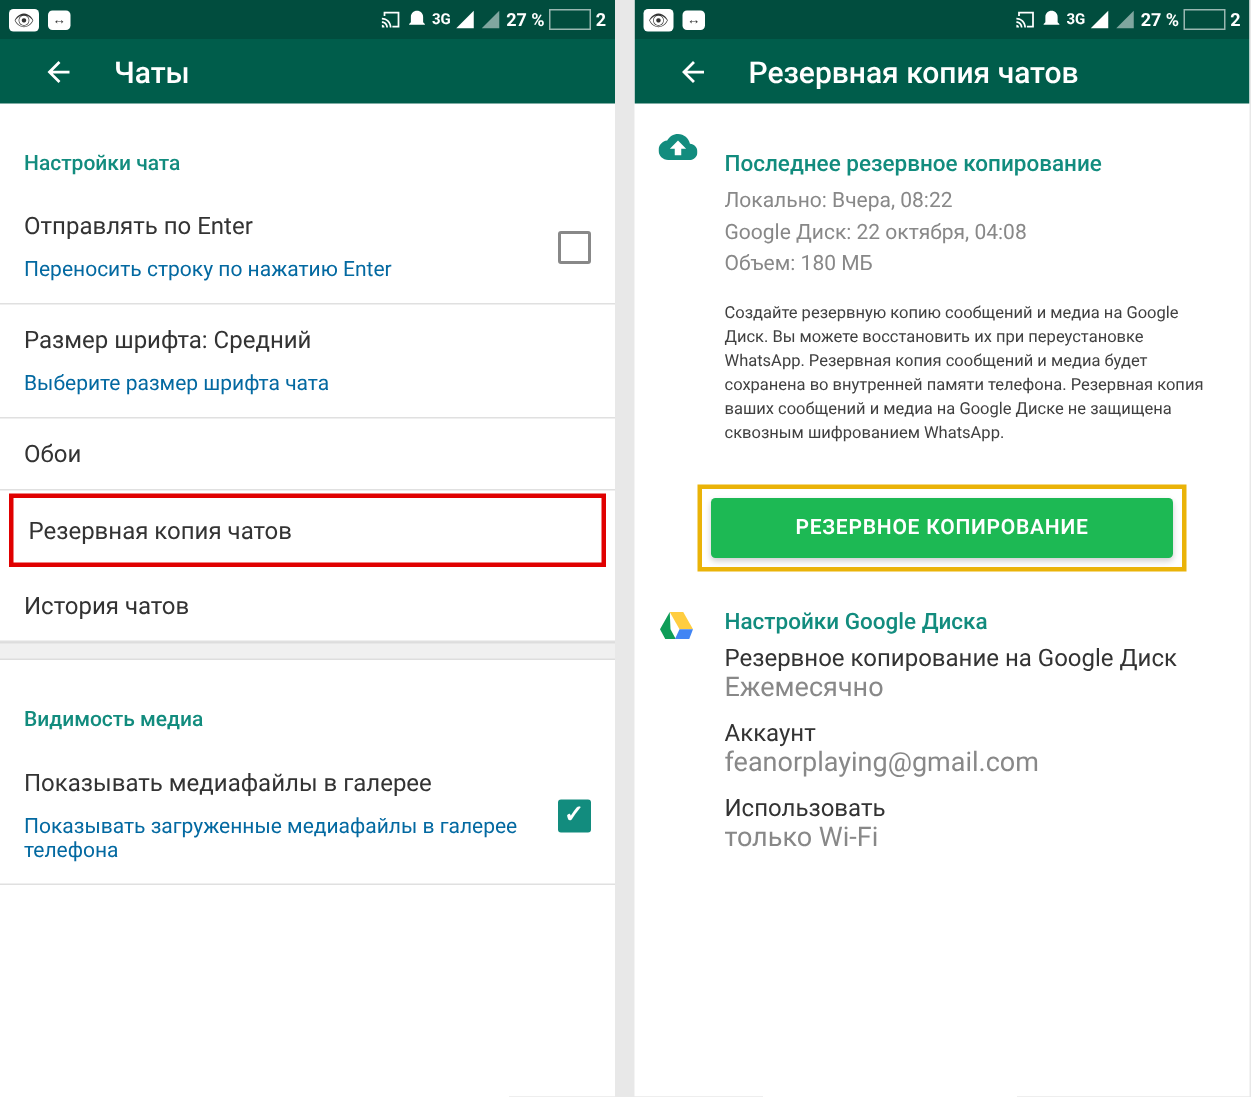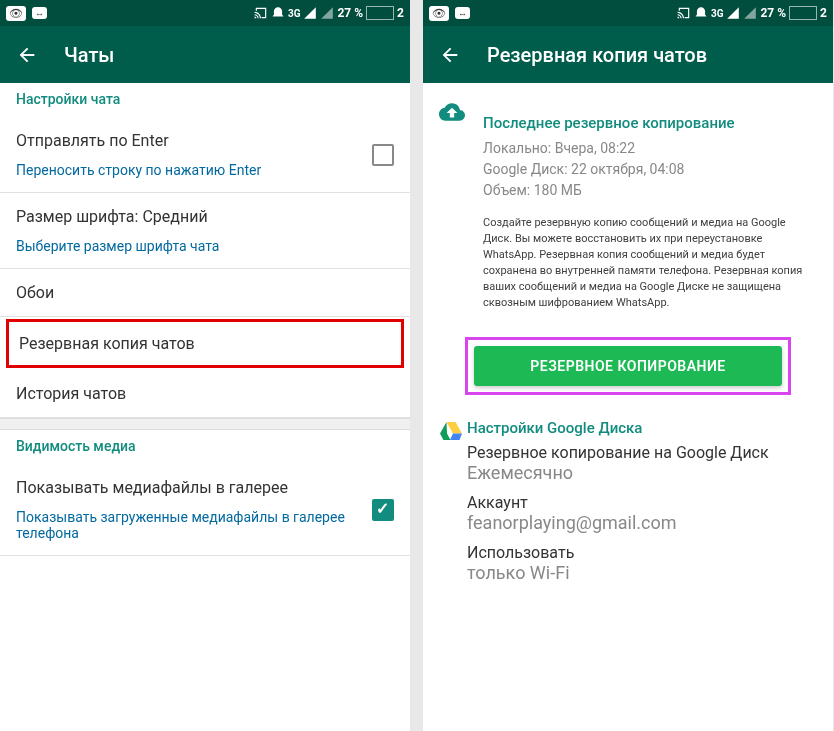--- a/index.html
+++ b/index.html
@@ -62,36 +62,36 @@
     }
     .tv-badge {
       background: #fff;
       color: #333;
       border-radius: 3px;
       padding: 1px 3px;
       font-size: 9px;
     }
     .appbar {
       background: #005d4b;
-      height: 57px;
-      display: flex;
-      align-items: center;
-      padding: 0 16px;
+      height: 43px;
+      display: flex;
+      align-items: center;
+      padding: 0 28px;
       color: #fff;
       gap: 26px;
     }
     .appbar-title {
       font-size: 20px;
       font-weight: 500;
     }
     .section-header {
       color: #128c7e;
       font-size: 14px;
       font-weight: 500;
-      padding: 8px 16px 10px 16px;
+      padding: 32px 16px 10px 16px;
     }
     .list-item {
       padding: 14px 16px;
       border-bottom: 1px solid #e0e0e0;
       display: flex;
       align-items: center;
     }
     .list-item-text {
       flex: 1;
     }
@@ -160,37 +160,38 @@
       line-height: 1.5;
     }
     .backup-desc {
       color: #404040;
       font-size: 11px;
       line-height: 1.45;
       margin-top: 14px;
     }
     .backup-btn-wrap {
       margin: 16px 42px 16px 42px;
-      border: 3px solid #d946ef;
+      border: 3px solid #eab308;
       padding: 6px;
     }
     .backup-btn {
       background: #1db954;
       color: #fff;
       text-align: center;
       padding: 12px;
       font-size: 14px;
       font-weight: 600;
       letter-spacing: 0.5px;
       border-radius: 3px;
       box-shadow: 0 2px 4px rgba(0,0,0,0.2);
     }
     .gdrive-section {
       display: flex;
       padding: 8px 16px;
+      gap: 16px;
     }
     .gdrive-content {
       flex: 1;
     }
     .gdrive-row {
       margin-bottom: 10px;
     }
     .gdrive-label {
       font-size: 16px;
       color: #333;

